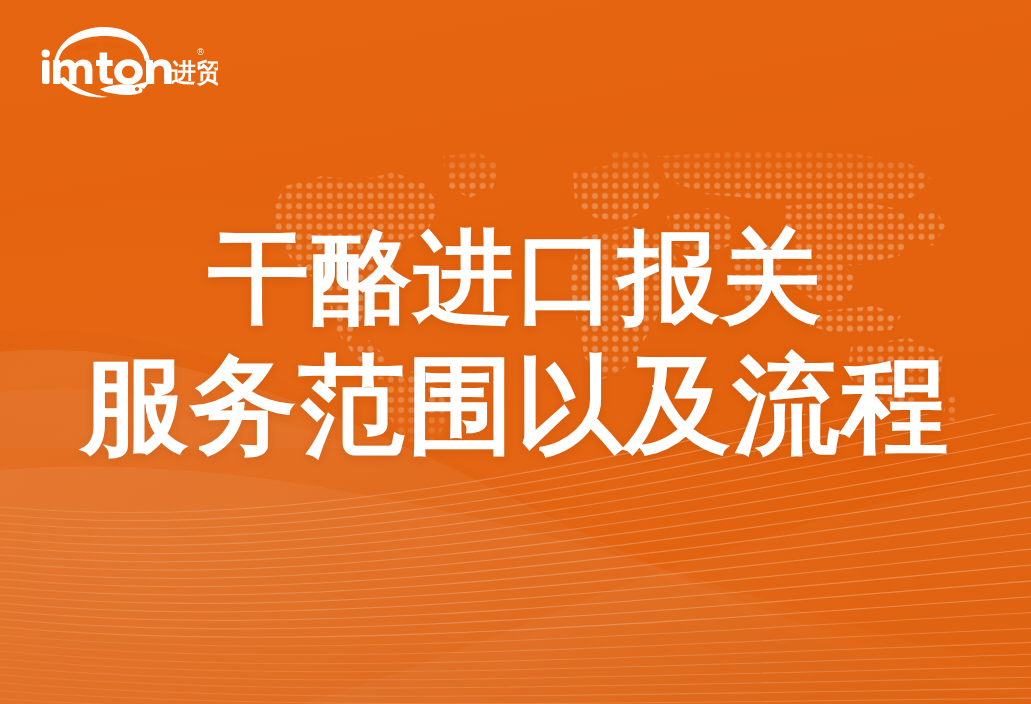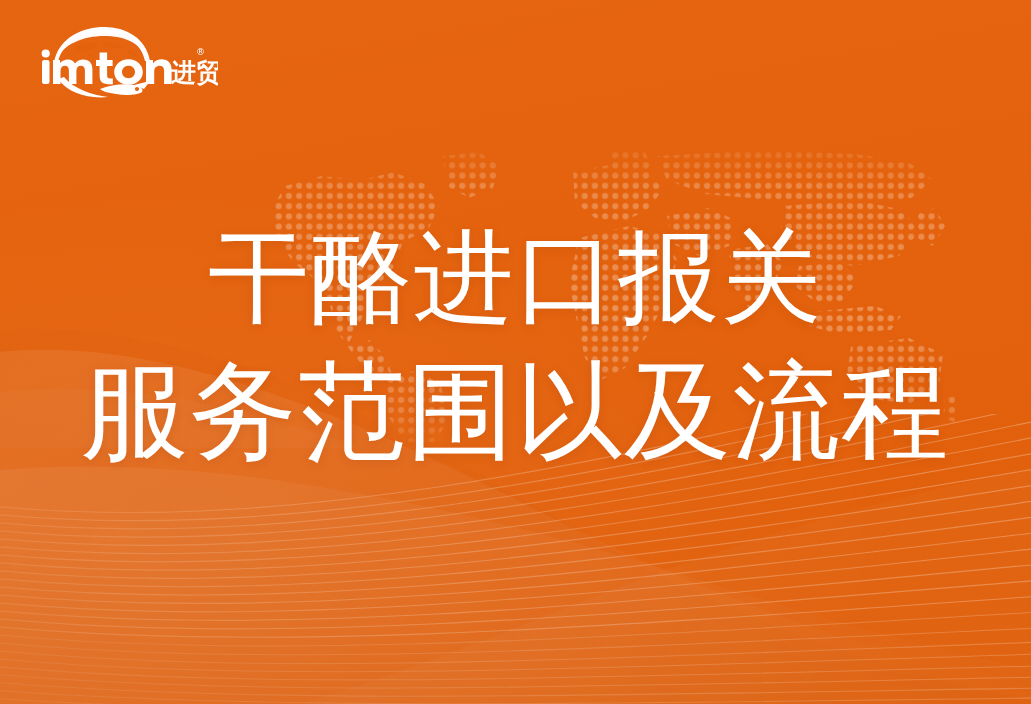--- a/index.html
+++ b/index.html
@@ -48,28 +48,28 @@
   .logo svg{display:block;width:100%;height:100%;}
 
   
   .title-block{
     position:absolute;left:0;right:0;top:228px;
     text-align:center;
   }
   .title-line{
     color:#ffffff;
     font-family:"Liberation Serif", serif;
-    font-weight:400;
+    font-weight:700;
     line-height:1.0;
     letter-spacing:.015em;
     text-shadow:0 2px 10px rgba(120,40,0,.14);
     white-space:nowrap;
   }
   .title-line--1{font-size:101px;}
-  .title-line--2{font-size:107px;margin-top:30px;}
+  .title-line--2{font-size:107px;margin-top:24px;}
 </style>
 </head>
 <body>
 
 <div class="banner">
 
   <div class="bg-base"></div>
 
   <div class="swoosh">
     <svg viewBox="0 0 1031 704" preserveAspectRatio="none" aria-hidden="true">

